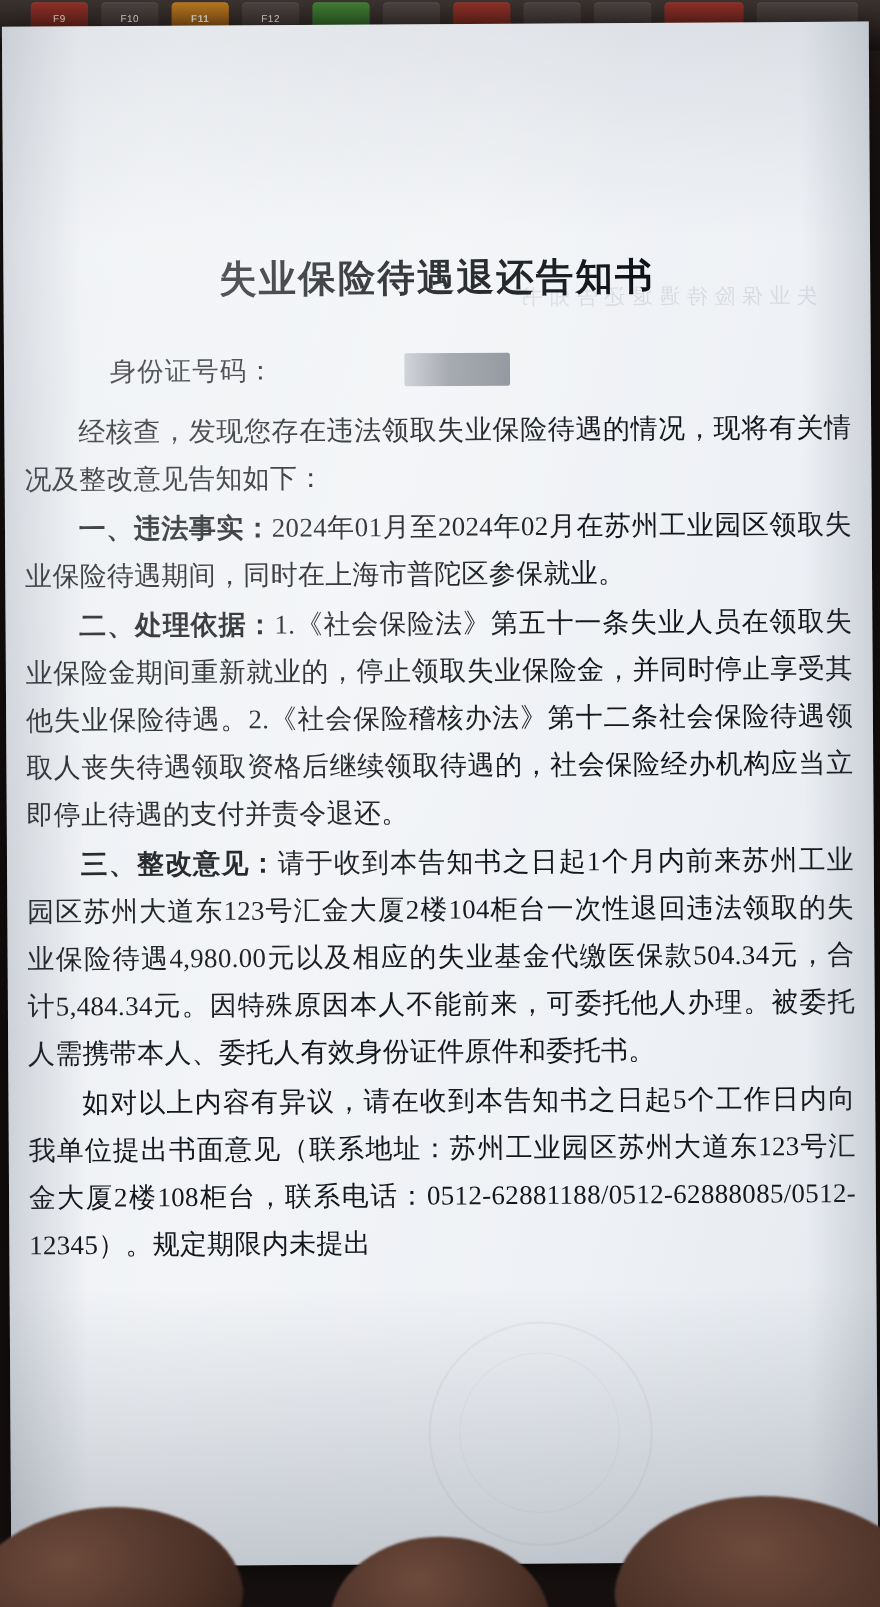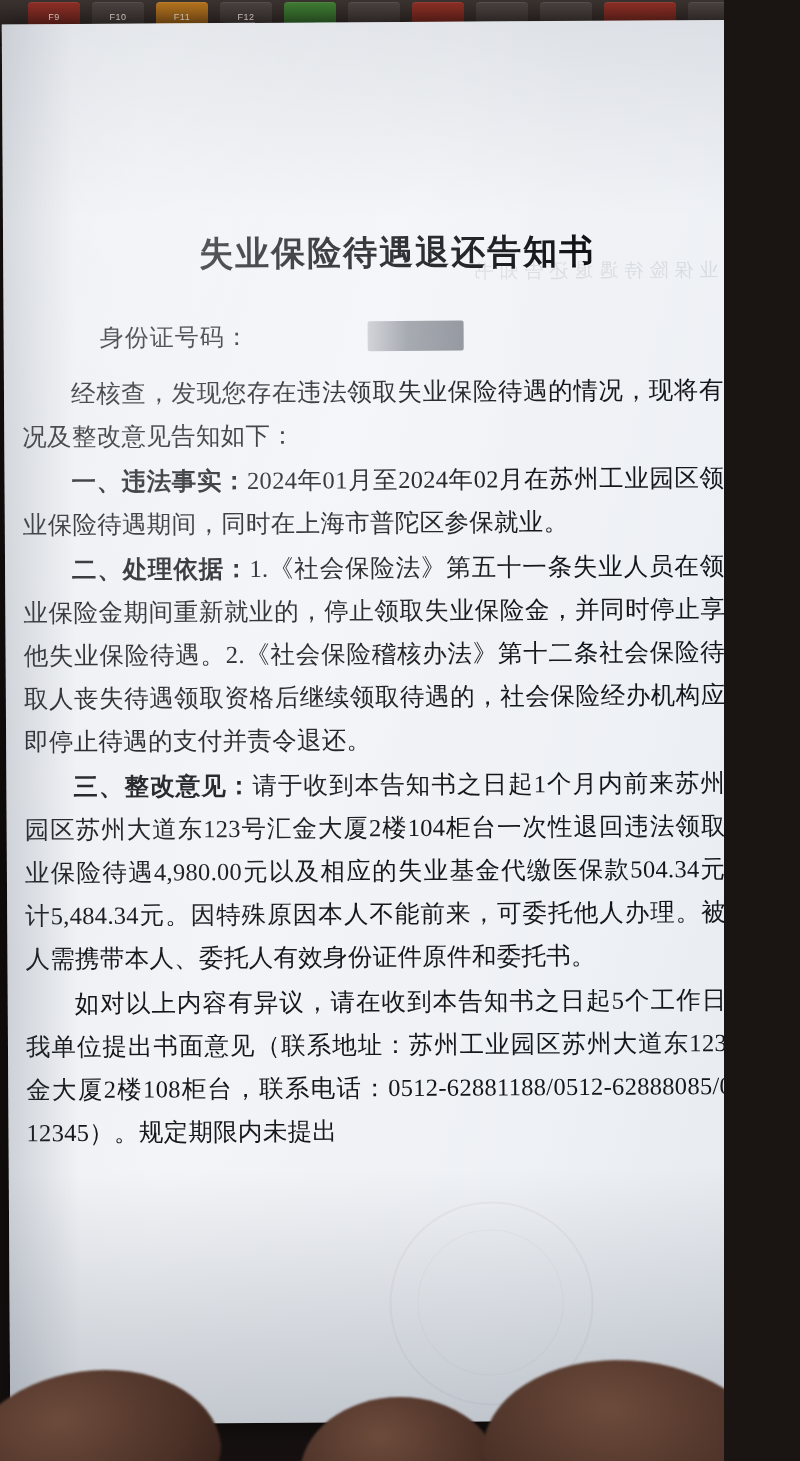--- a/index.html
+++ b/index.html
@@ -10,21 +10,21 @@
     width: 800px;
     height: 1461px;
     overflow: hidden;
     font-family: "Liberation Serif", "DejaVu Serif", serif;
     background: #1a1513;
   }
 
   
   .photo {
     position: relative;
-    width: 724px;
+    width: 800px;
     height: 1461px;
     overflow: hidden;
     background: #84cc16;
   }
   .backdrop {
     position: absolute;
     inset: 0;
     background:
       linear-gradient(180deg, #2a2320 0%, #1b1513 6%, #151110 12%, #120e0d 60%, #161110 100%);
   }
@@ -185,21 +185,21 @@
 
   <div class="backdrop"></div>
 
   <div class="keyboard">
     <div class="key lit-red" style="left:28px;  width:52px;">
         <span class="key-label">F9</span>
       </div>
     <div class="key" style="left:92px;  width:52px;">
         <span class="key-label">F10</span>
       </div>
-    <div class="key lit-orange" style="left:156px; width:52px;">
+    <div class="key lit-orange" style="left:156px; width:52px;font-weight:bold;">
         <span class="key-label">F11</span>
       </div>
     <div class="key" style="left:220px; width:52px;">
         <span class="key-label">F12</span>
       </div>
     <div class="key lit-green" style="left:284px; width:52px;"></div>
     <div class="key" style="left:348px; width:52px;"></div>
     <div class="key lit-red" style="left:412px; width:52px;"></div>
     <div class="key" style="left:476px; width:52px;"></div>
     <div class="key" style="left:540px; width:52px;"></div>

